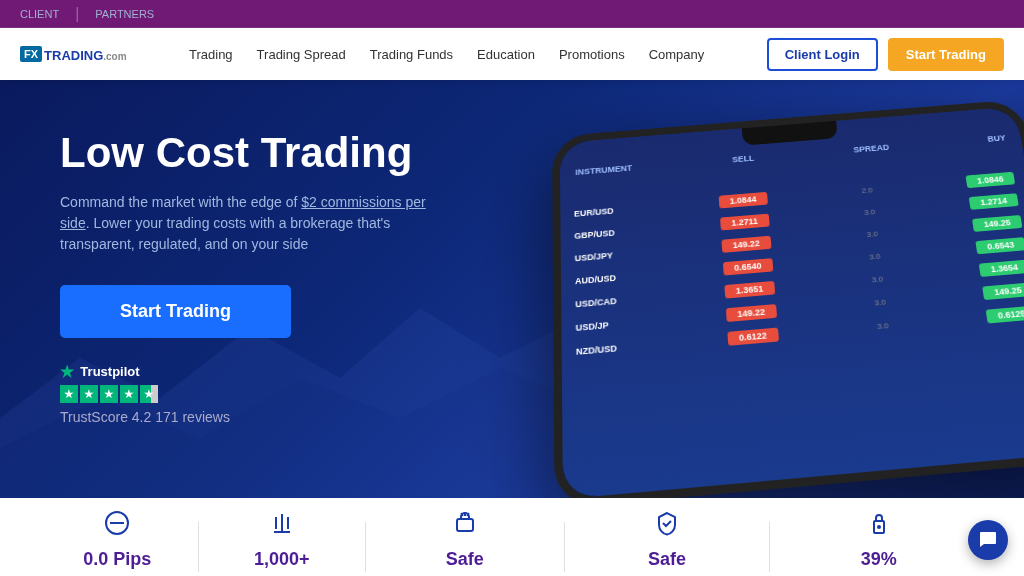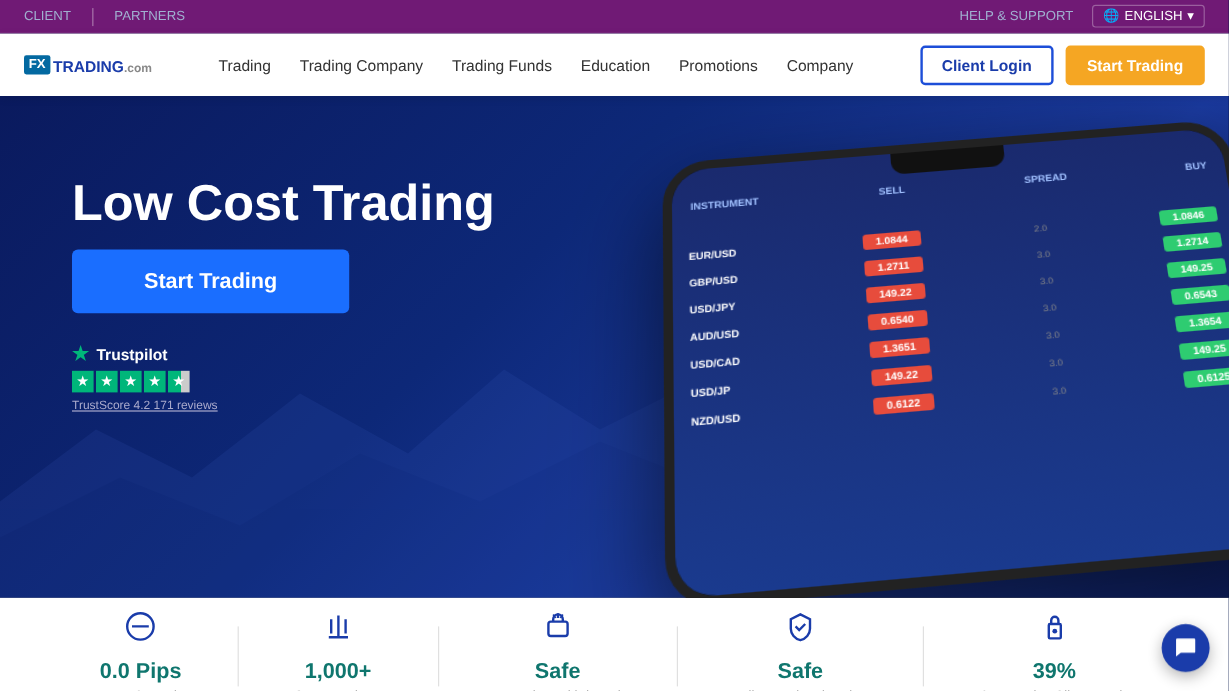--- a/index.html
+++ b/index.html
@@ -104,21 +104,20 @@
       position: relative;
       z-index: 5;
       max-width: 420px;
     }
     .hero-title {
       color: #fff;
       font-size: 42px;
       font-weight: 800;
       line-height: 1.1;
       margin-bottom: 16px;
-      margin-top: 16px;
     }
     .hero-subtitle {
       color: #a0b8e0;
       font-size: 14px;
       line-height: 1.5;
       margin-bottom: 30px;
       max-width: 380px;
     }
     .hero-subtitle u { text-decoration: underline; }
     .btn-start-trading-hero {
@@ -249,21 +248,21 @@
       gap: 4px;
     }
     .stat-icon {
       font-size: 24px;
       color: #1a3caa;
       margin-bottom: 2px;
     }
     .stat-value {
       font-size: 18px;
       font-weight: 800;
-      color: #0f766e;
+      color: #4c1d95;
     }
     .stat-label {
       font-size: 11px;
       color: #666;
       font-weight: 500;
     }
     .stat-divider {
       width: 1px;
       height: 50px;
       background: #e0e0e0;
@@ -290,75 +289,70 @@
   </style>
 </head>
 <body>
 
 <div class="top-bar">
   <div class="top-bar-left">
     <a href="#">CLIENT</a>
     <span>|</span>
     <a href="#">PARTNERS</a>
   </div>
-  <div class="top-bar-right">
-    <span class="help">HELP &amp; SUPPORT</span>
-    <button class="lang-btn">
-      🌐 <span>ENGLISH</span> ▾
-    </button>
-  </div>
 </div>
 
 <nav class="nav">
   <div class="nav-logo">
     <div class="logo-box">
       <span>FX</span>
     </div>
     <span>
       <span style="color:#1a3caa;font-size:13px;font-weight:700;">TRADING</span><span style="color:#888;font-size:10px;">.com</span>
     </span>
   </div>
   <div class="nav-links">
     <a href="#">Trading</a>
-    <a href="#">Trading Company</a>
+    <a href="#">Trading Spread</a>
     <a href="#">Trading Funds</a>
     <a href="#">Education</a>
     <a href="#">Promotions</a>
     <a href="#">Company</a>
   </div>
   <div class="nav-actions">
     <button class="btn-client-login">Client Login</button>
     <button class="btn-start-trading-nav">Start Trading</button>
   </div>
 </nav>
 
 <section class="hero">
 
   <svg class="hero-bg-mountains" viewBox="0 0 1024 200" xmlns="http://www.w3.org/2000/svg" preserveAspectRatio="none">
     <path d="M0,200 L0,120 L80,60 L160,100 L250,30 L340,80 L420,10 L500,60 L580,20 L660,70 L740,30 L820,80 L900,40 L1024,90 L1024,200 Z" fill="#3a5cc0"></path>
     <path d="M0,200 L0,150 L100,100 L200,140 L300,80 L400,120 L500,70 L600,110 L700,60 L800,100 L900,70 L1024,120 L1024,200 Z" fill="#2a4aaa"></path>
   </svg>
 
   <div class="hero-content">
     <h1 class="hero-title">Low Cost Trading</h1>
+    <p class="hero-subtitle">Command the market with the edge of <u>$2 commissions per side</u>. Lower your trading costs with a brokerage that's transparent, regulated, and on your side</p>
     <button class="btn-start-trading-hero">Start Trading</button>
 
     <div class="trustpilot">
       <div class="trustpilot-label">
         <span style="color:#00b67a; font-size:16px;">★</span>
         <span style="color:#fff; font-size:13px;">Trustpilot</span>
       </div>
       <div class="tp-stars">
         <div class="tp-star">★</div>
         <div class="tp-star">★</div>
         <div class="tp-star">★</div>
         <div class="tp-star">★</div>
         <div class="tp-star" style="background: linear-gradient(to right, #00b67a 60%, #ccc 60%);">★</div>
       </div>
-      <div class="tp-score" style="color:#aac; font-size:10px;text-decoration:underline;">TrustScore 4.2 171 reviews</div>
+      <div class="tp-score" style="color:#aac; font-size:14px;">TrustScore 4.2 171 reviews</div>
     </div>
   </div>
 
   <div class="phone-wrapper">
     <div class="phone">
       <div class="phone-notch"></div>
       <div class="phone-screen">
 
         <div style="display:flex; align-items:center; justify-content:space-between; padding: 22px 8px 6px 8px; color:#a0c0ff; font-size:9px; font-weight:700;">
           <span>INSTRUMENT</span>

